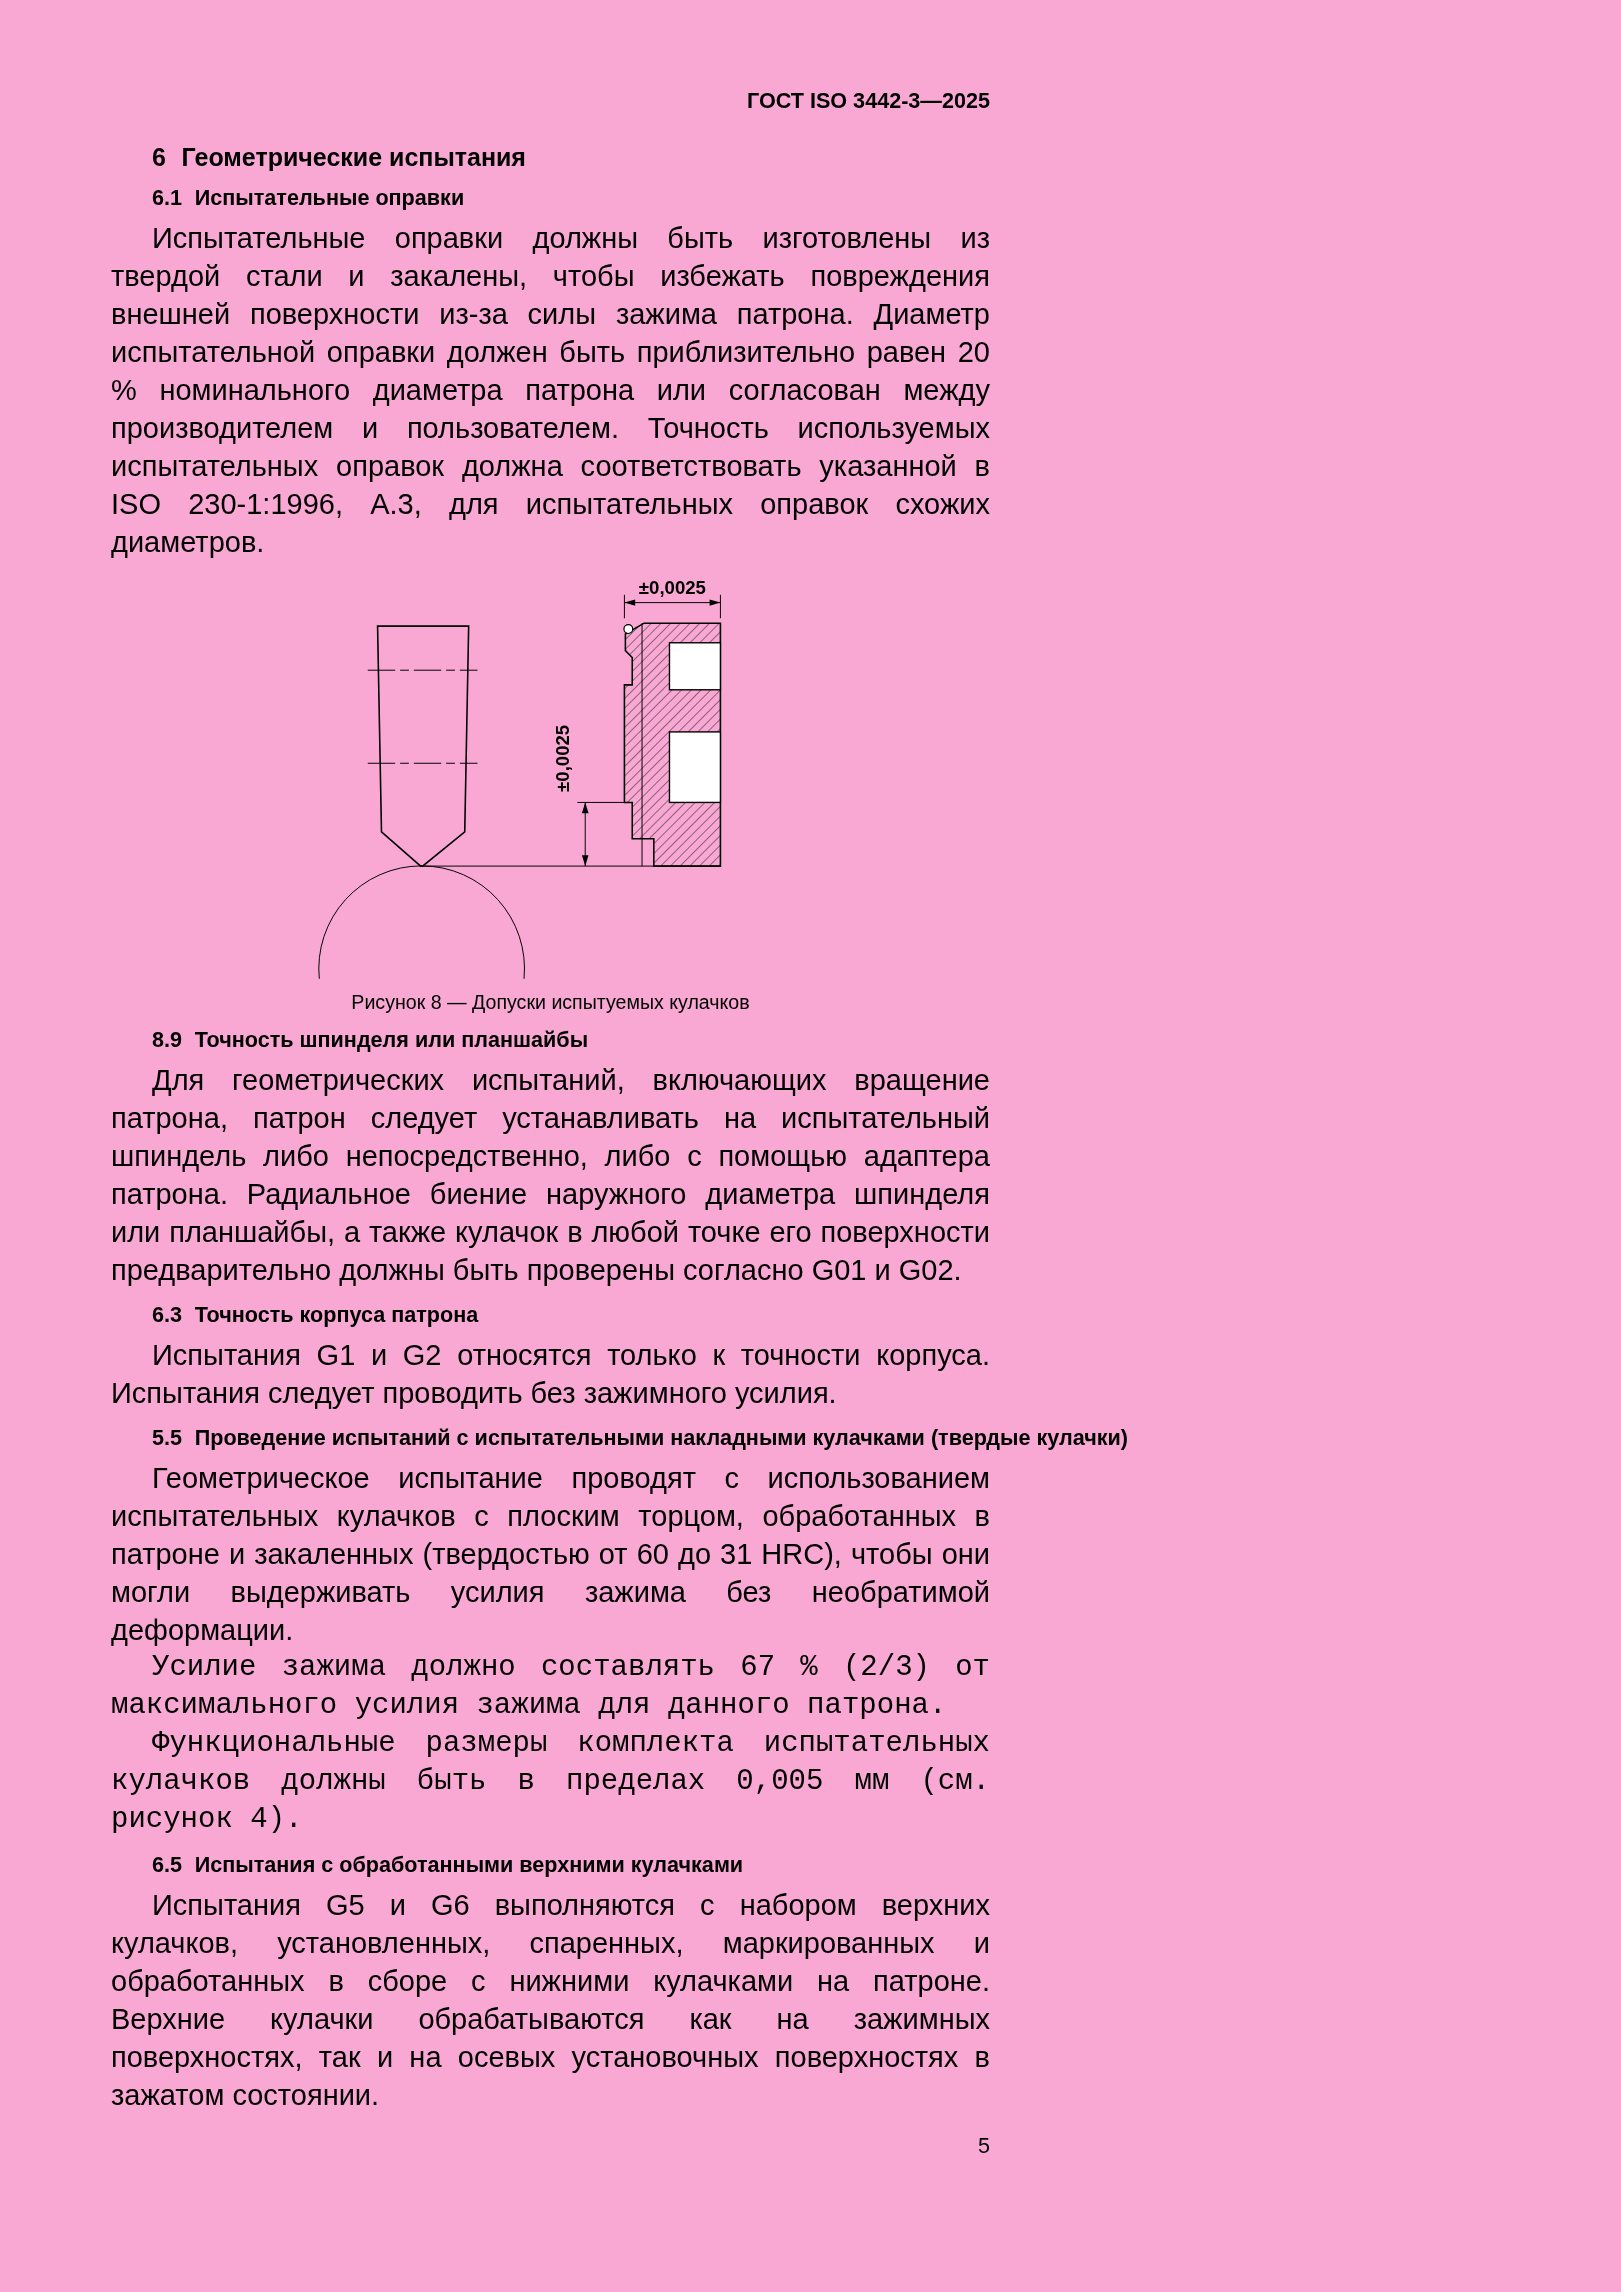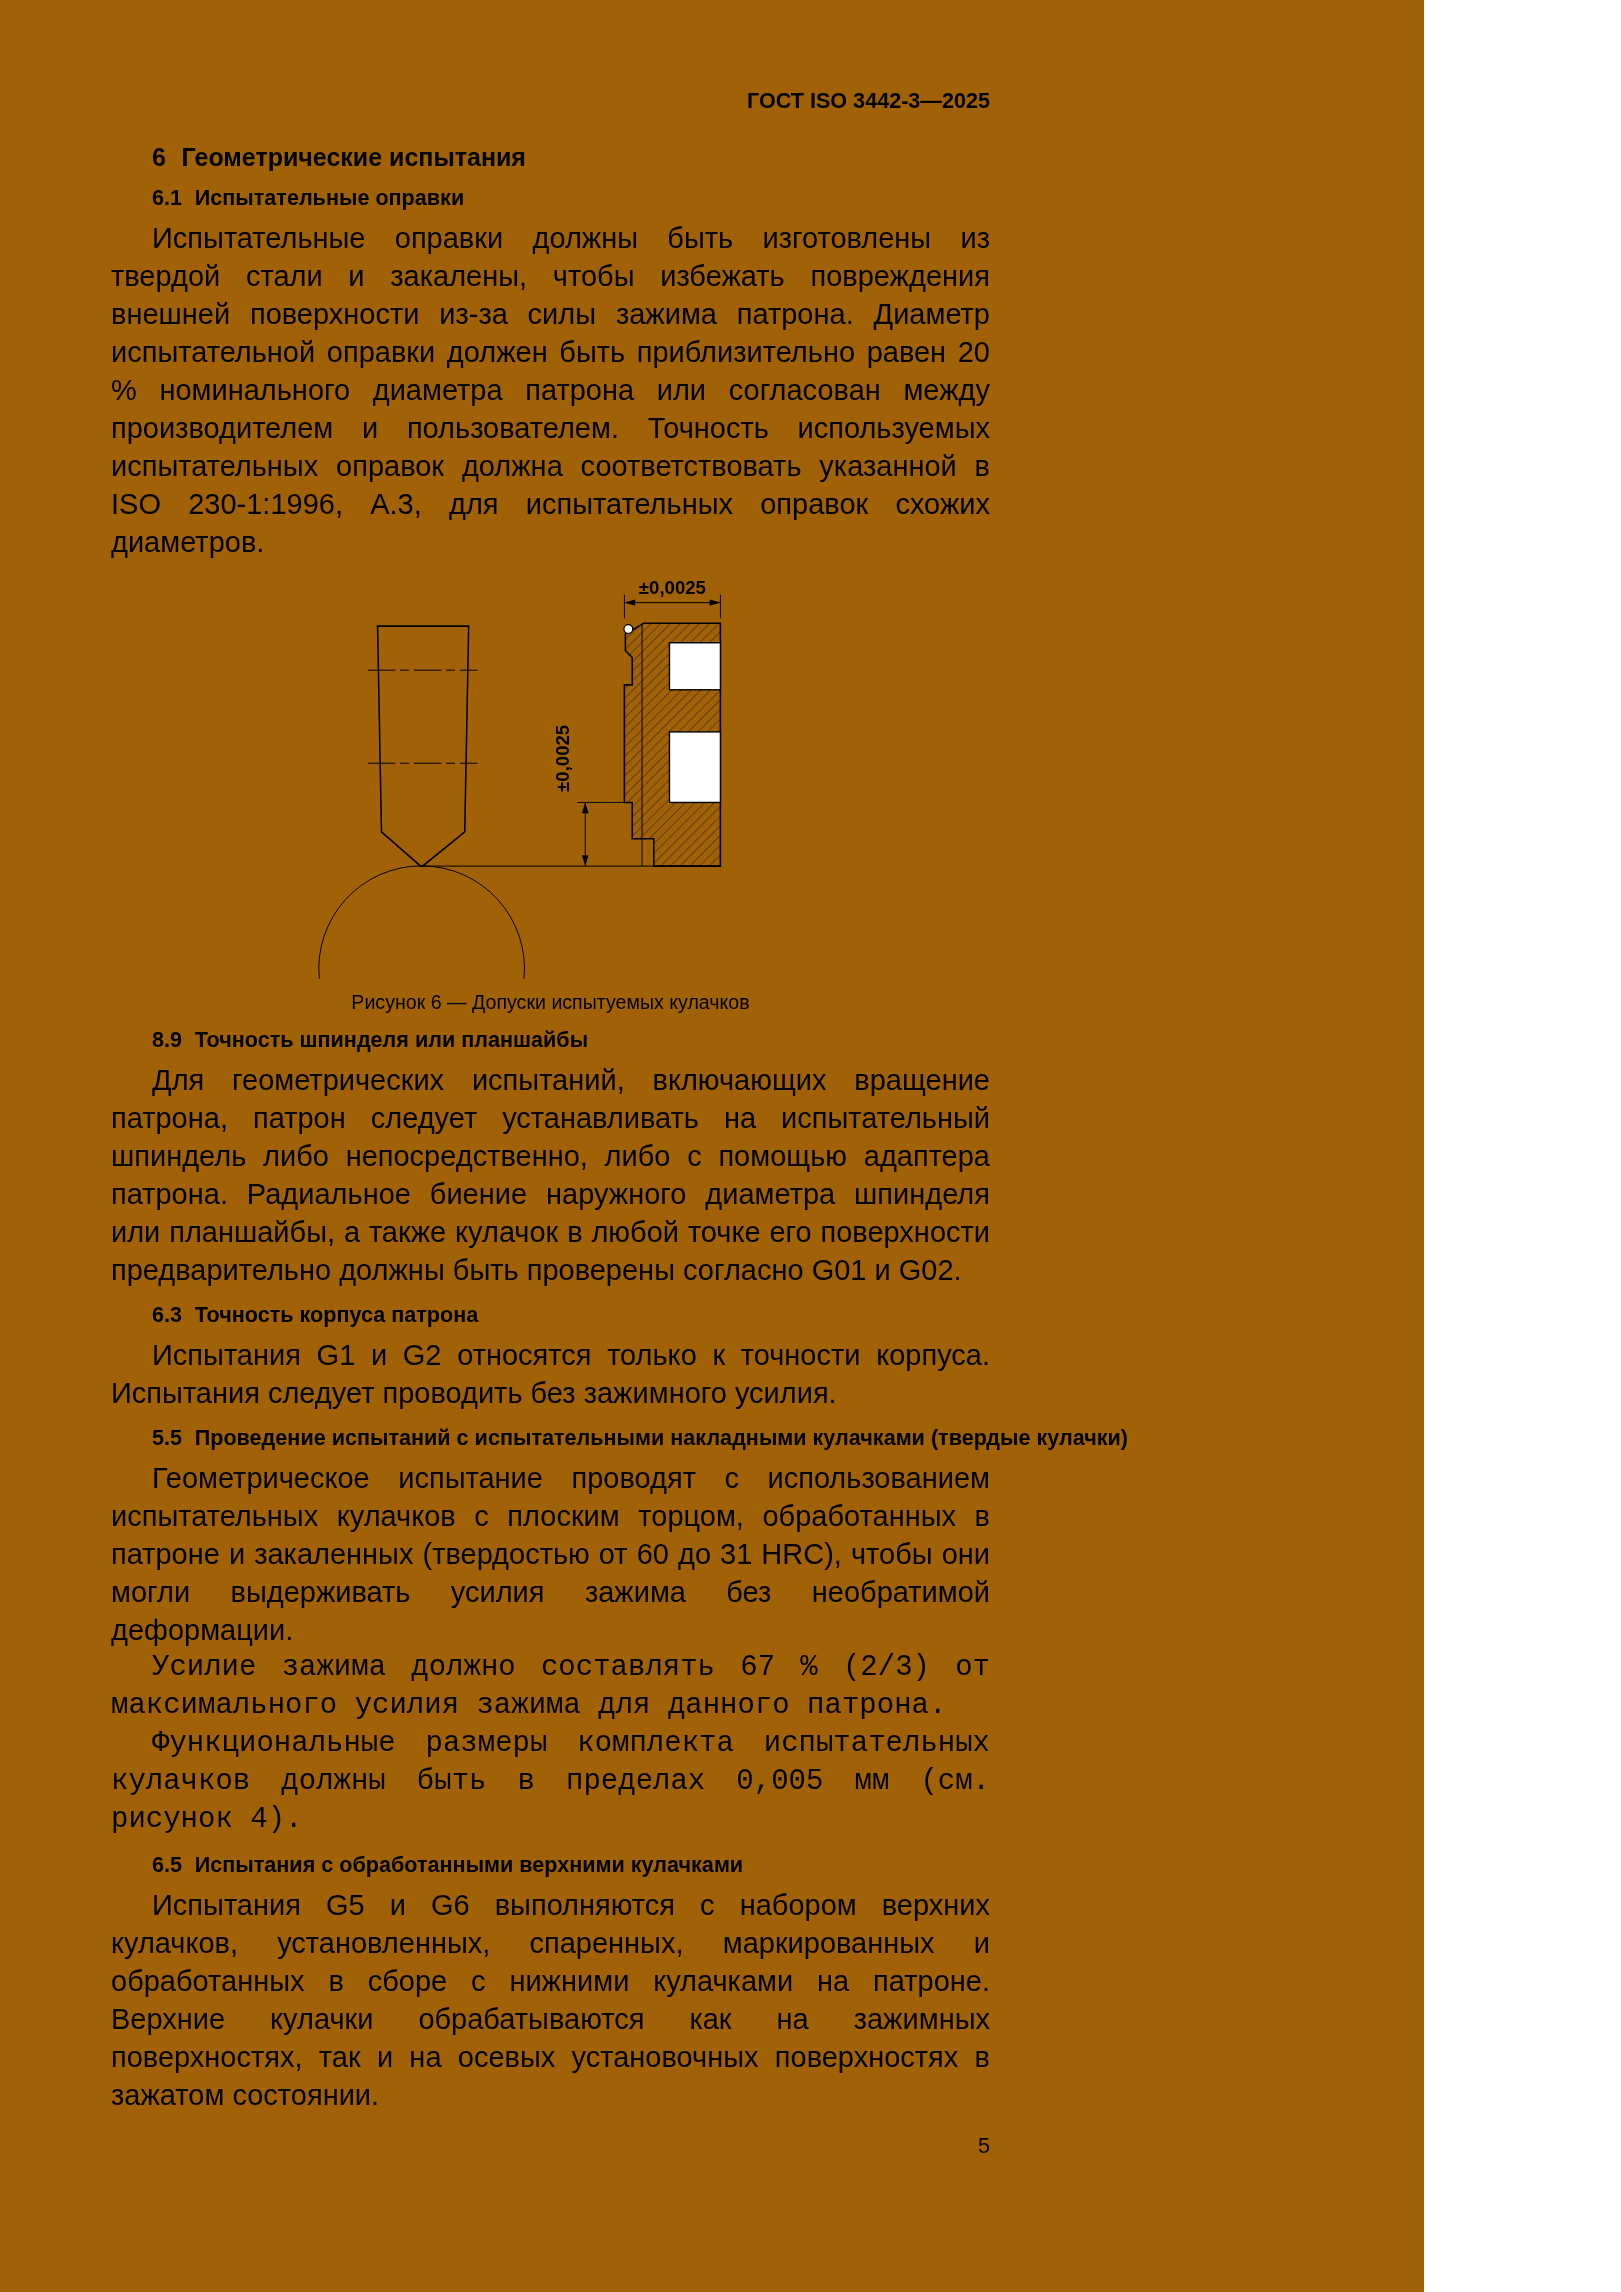--- a/index.html
+++ b/index.html
@@ -1,21 +1,21 @@
 <!DOCTYPE html>
 <html><head>
 <meta charset="utf-8">
 <style>
   * { margin: 0; padding: 0; box-sizing: border-box; }
   html, body { background: #ffffff; }
   .page {
     position: relative;
-    width: 1424px;
+    width: 1621px;
     height: 2293px;
-    background: #a16207;
+    background: #f9a8d4;
     overflow: hidden;
     font-family: "Liberation Sans", sans-serif;
     color: #000;
   }
   .content {
     position: absolute;
     left: 111px;
     top: 0;
     width: 879px;
   }
@@ -106,21 +106,21 @@
         <polygon points="322,36 333,32.8 333,39.2"></polygon>
         <polygon points="420,36 409,32.8 409,39.2"></polygon>
         <text x="371" y="27" text-anchor="middle" font-size="19" font-weight="bold">±0,0025</text>
 
         <line x1="274" y1="240" x2="322" y2="240" stroke="#000" stroke-width="1"></line>
         <line x1="282" y1="240" x2="282" y2="305" stroke="#000" stroke-width="1"></line>
         <polygon points="282,240 278.6,251 285.4,251"></polygon>
         <polygon points="282,305 278.6,294 285.4,294"></polygon>
         <text transform="translate(265,195) rotate(-90)" text-anchor="middle" font-size="19" font-weight="bold">±0,0025</text>
       </svg>
-      <div class="figure-caption">Рисунок 6 — Допуски испытуемых кулачков</div>
+      <div class="figure-caption">Рисунок 8 — Допуски испытуемых кулачков</div>
     </div>
 
     <div class="section-heading">
       <span>8.9</span><span class="sec-title">Точность шпинделя или планшайбы</span>
     </div>
     <div class="para">Для геометрических испытаний, включающих вращение патрона, патрон следует устанавливать на испытательный шпиндель либо непосредственно, либо с помощью адаптера патрона. Радиальное биение наружного диаметра шпинделя или планшайбы, а также кулачок в любой точке его поверхности предварительно должны быть проверены согласно G01 и G02.</div>
 
     <div class="section-heading">
       <span>6.3</span><span class="sec-title">Точность корпуса патрона</span>
     </div>

